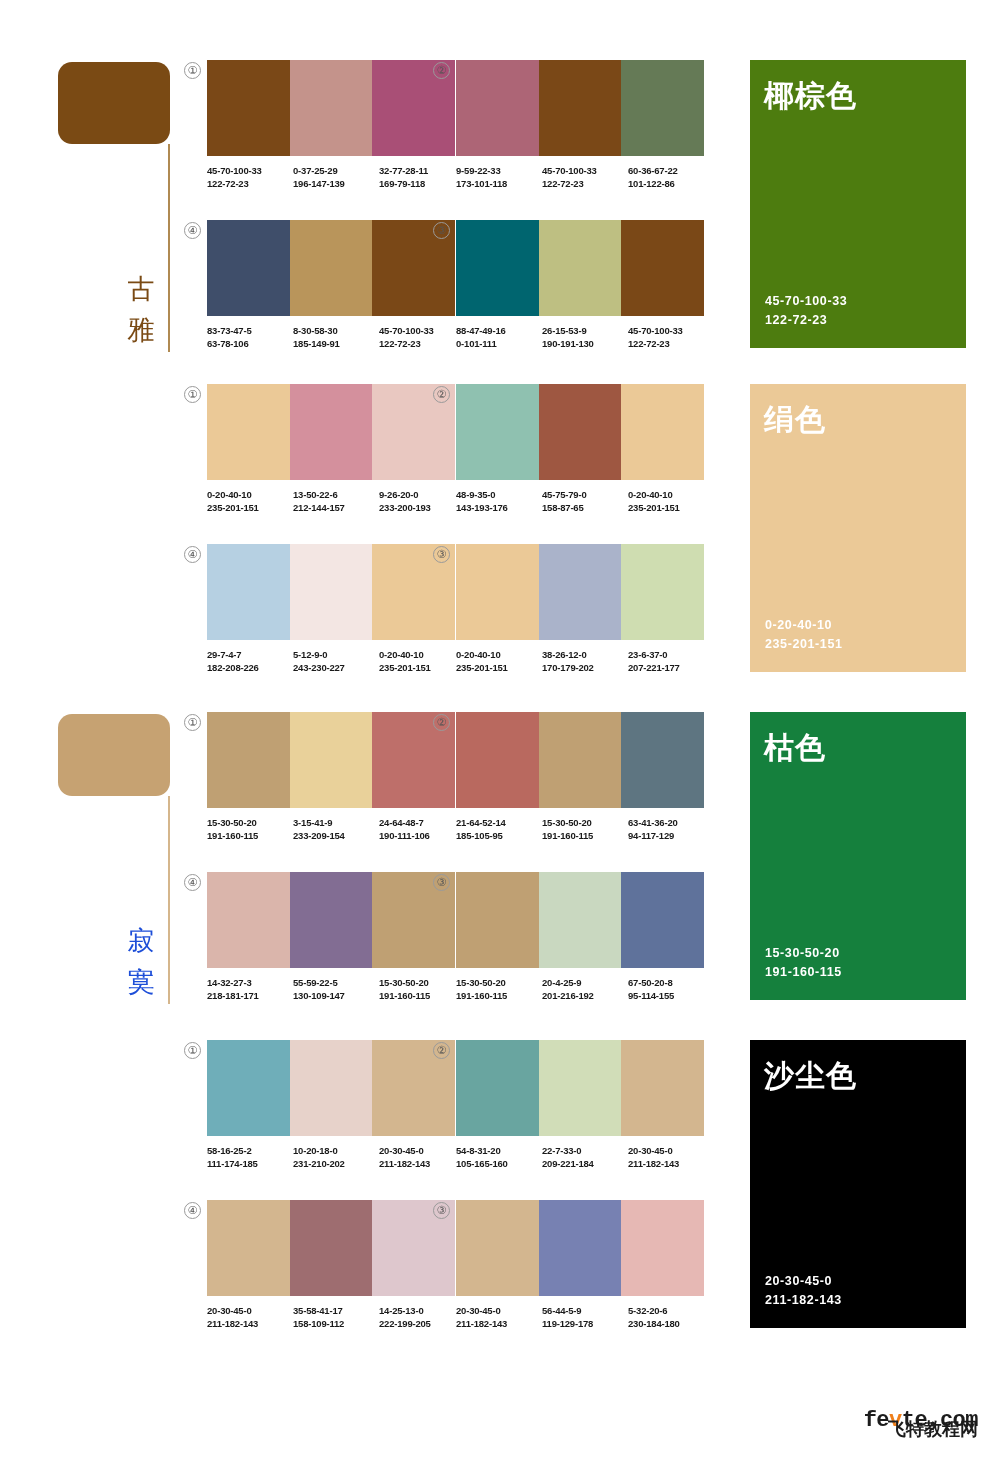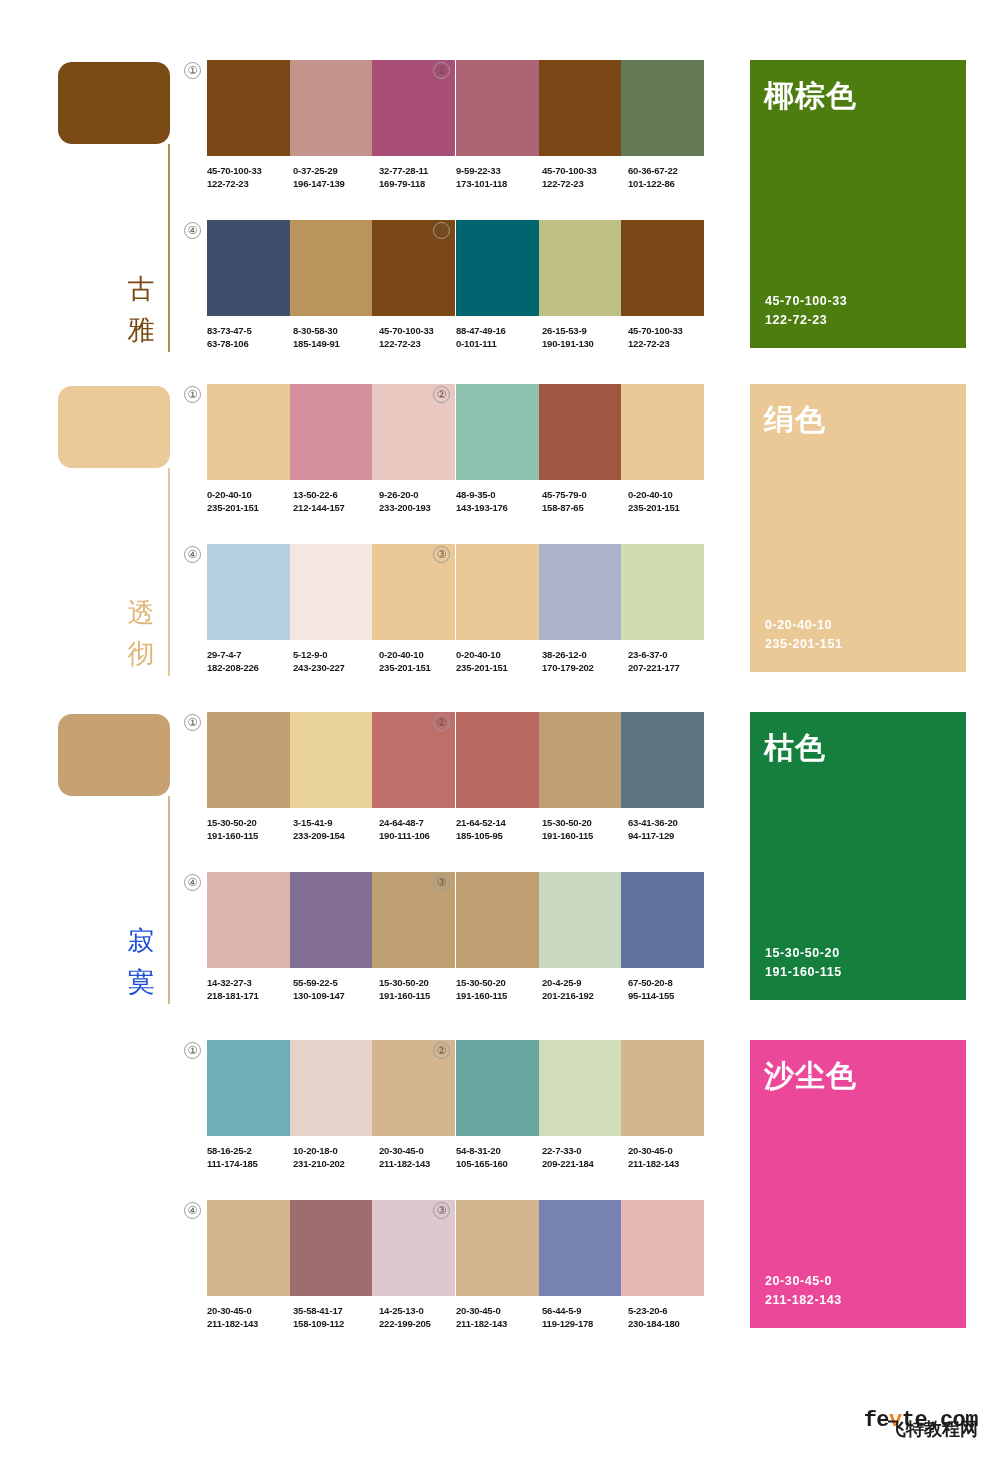--- a/index.html
+++ b/index.html
@@ -269,25 +269,20 @@
       </div>
       <div class="hero" style="background: #4d7c0f;">
         <div class="hero-title">椰棕色</div>
         <div class="hero-codes">
           <div>45-70-100-33</div>
           <div>122-72-23</div>
         </div>
       </div>
     </div>
     <div class="group" style="top: 376px;">
-      <div class="marker">
-        <div class="marker-chip" style="background: rgb(236, 201, 153);"></div>
-        <div class="marker-rule" style="background: rgb(230, 196, 150);"></div>
-        <div class="marker-label" style="color: rgb(224, 182, 120);">透彻</div>
-      </div>
       <div class="palette p-col1 p-row1">
         <div class="pal-num">①</div>
         <div class="swatches">
           <div class="swatch" style="background: rgb(235, 201, 151);"></div>
           <div class="swatch" style="background: rgb(212, 144, 157);"></div>
           <div class="swatch" style="background: rgb(233, 200, 193);"></div>
         </div>
         <div class="codes">
           <div class="code">
             <div>0-20-40-10</div>
@@ -556,26 +551,26 @@
         <div class="codes">
           <div class="code">
             <div>20-30-45-0</div>
             <div>211-182-143</div>
           </div>
           <div class="code">
             <div>56-44-5-9</div>
             <div>119-129-178</div>
           </div>
           <div class="code">
-            <div>5-23-20-6</div>
+            <div>5-32-20-6</div>
             <div>230-184-180</div>
           </div>
         </div>
       </div>
-      <div class="hero" style="background: #ec4899; padding-left: 32px;">
+      <div class="hero" style="background: #000000; padding-left: 32px;">
         <div class="hero-title">沙尘色</div>
         <div class="hero-codes">
           <div>20-30-45-0</div>
           <div>211-182-143</div>
         </div>
       </div>
     </div>
   </div>
 
 <div class="footer">

